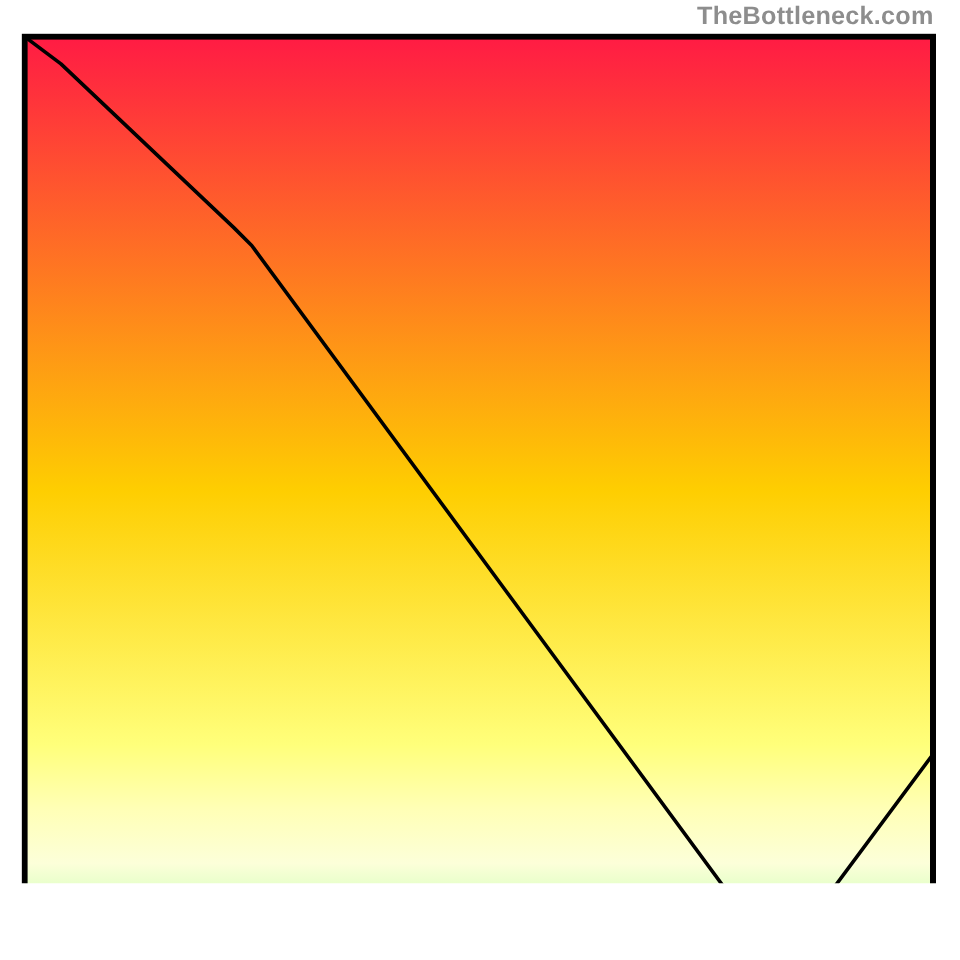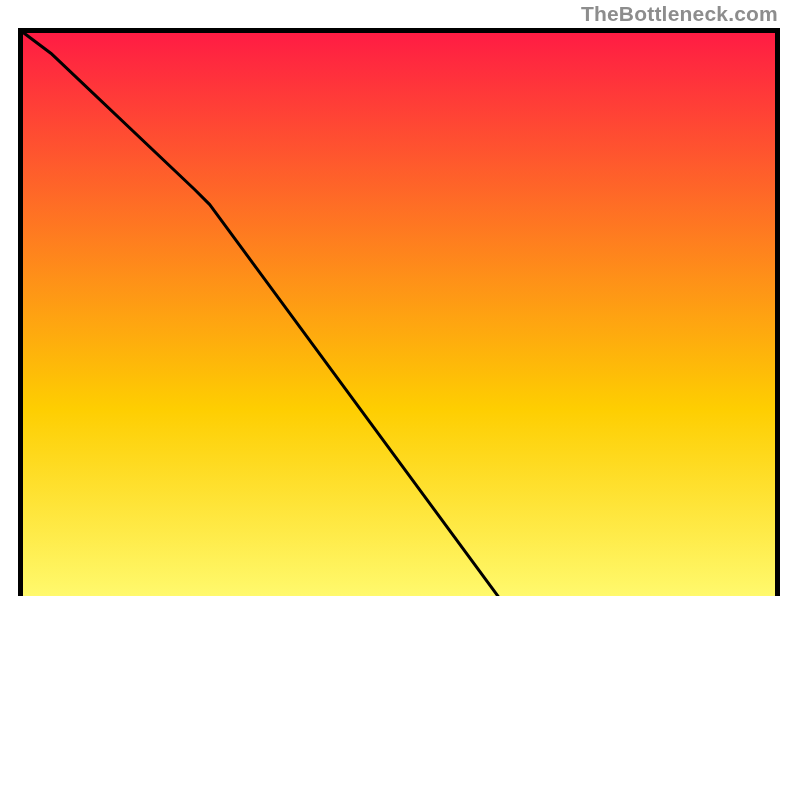--- a/index.html
+++ b/index.html
@@ -3,21 +3,21 @@
 <meta charset="utf-8">
 <style>
   body {
     margin: 0;
     padding: 0;
     background: #fff;
     font-family: Arial, Helvetica, sans-serif;
   }
   .wrap {
     width: 800px;
-    height: 596px;
+    height: 736px;
     position: relative;
   }
   .attribution {
     position: absolute;
     top: 2px;
     right: 22px;
     font-weight: 700;
     font-size: 21px;
     color: #8d8d8d;
     letter-spacing: 0.2px;

